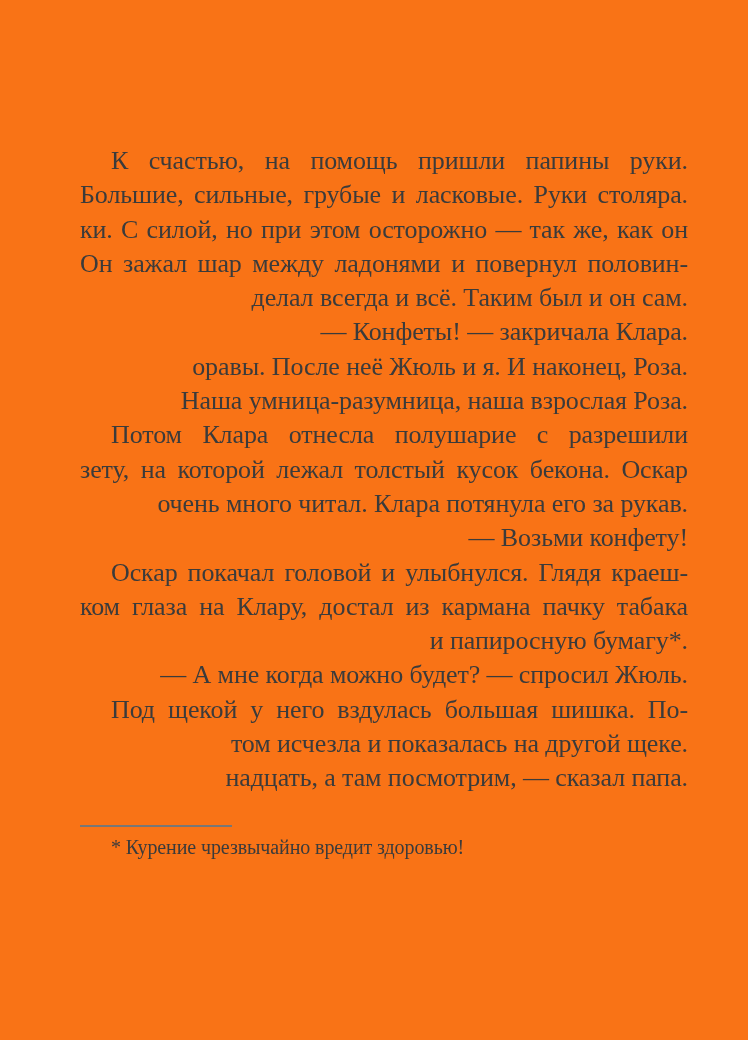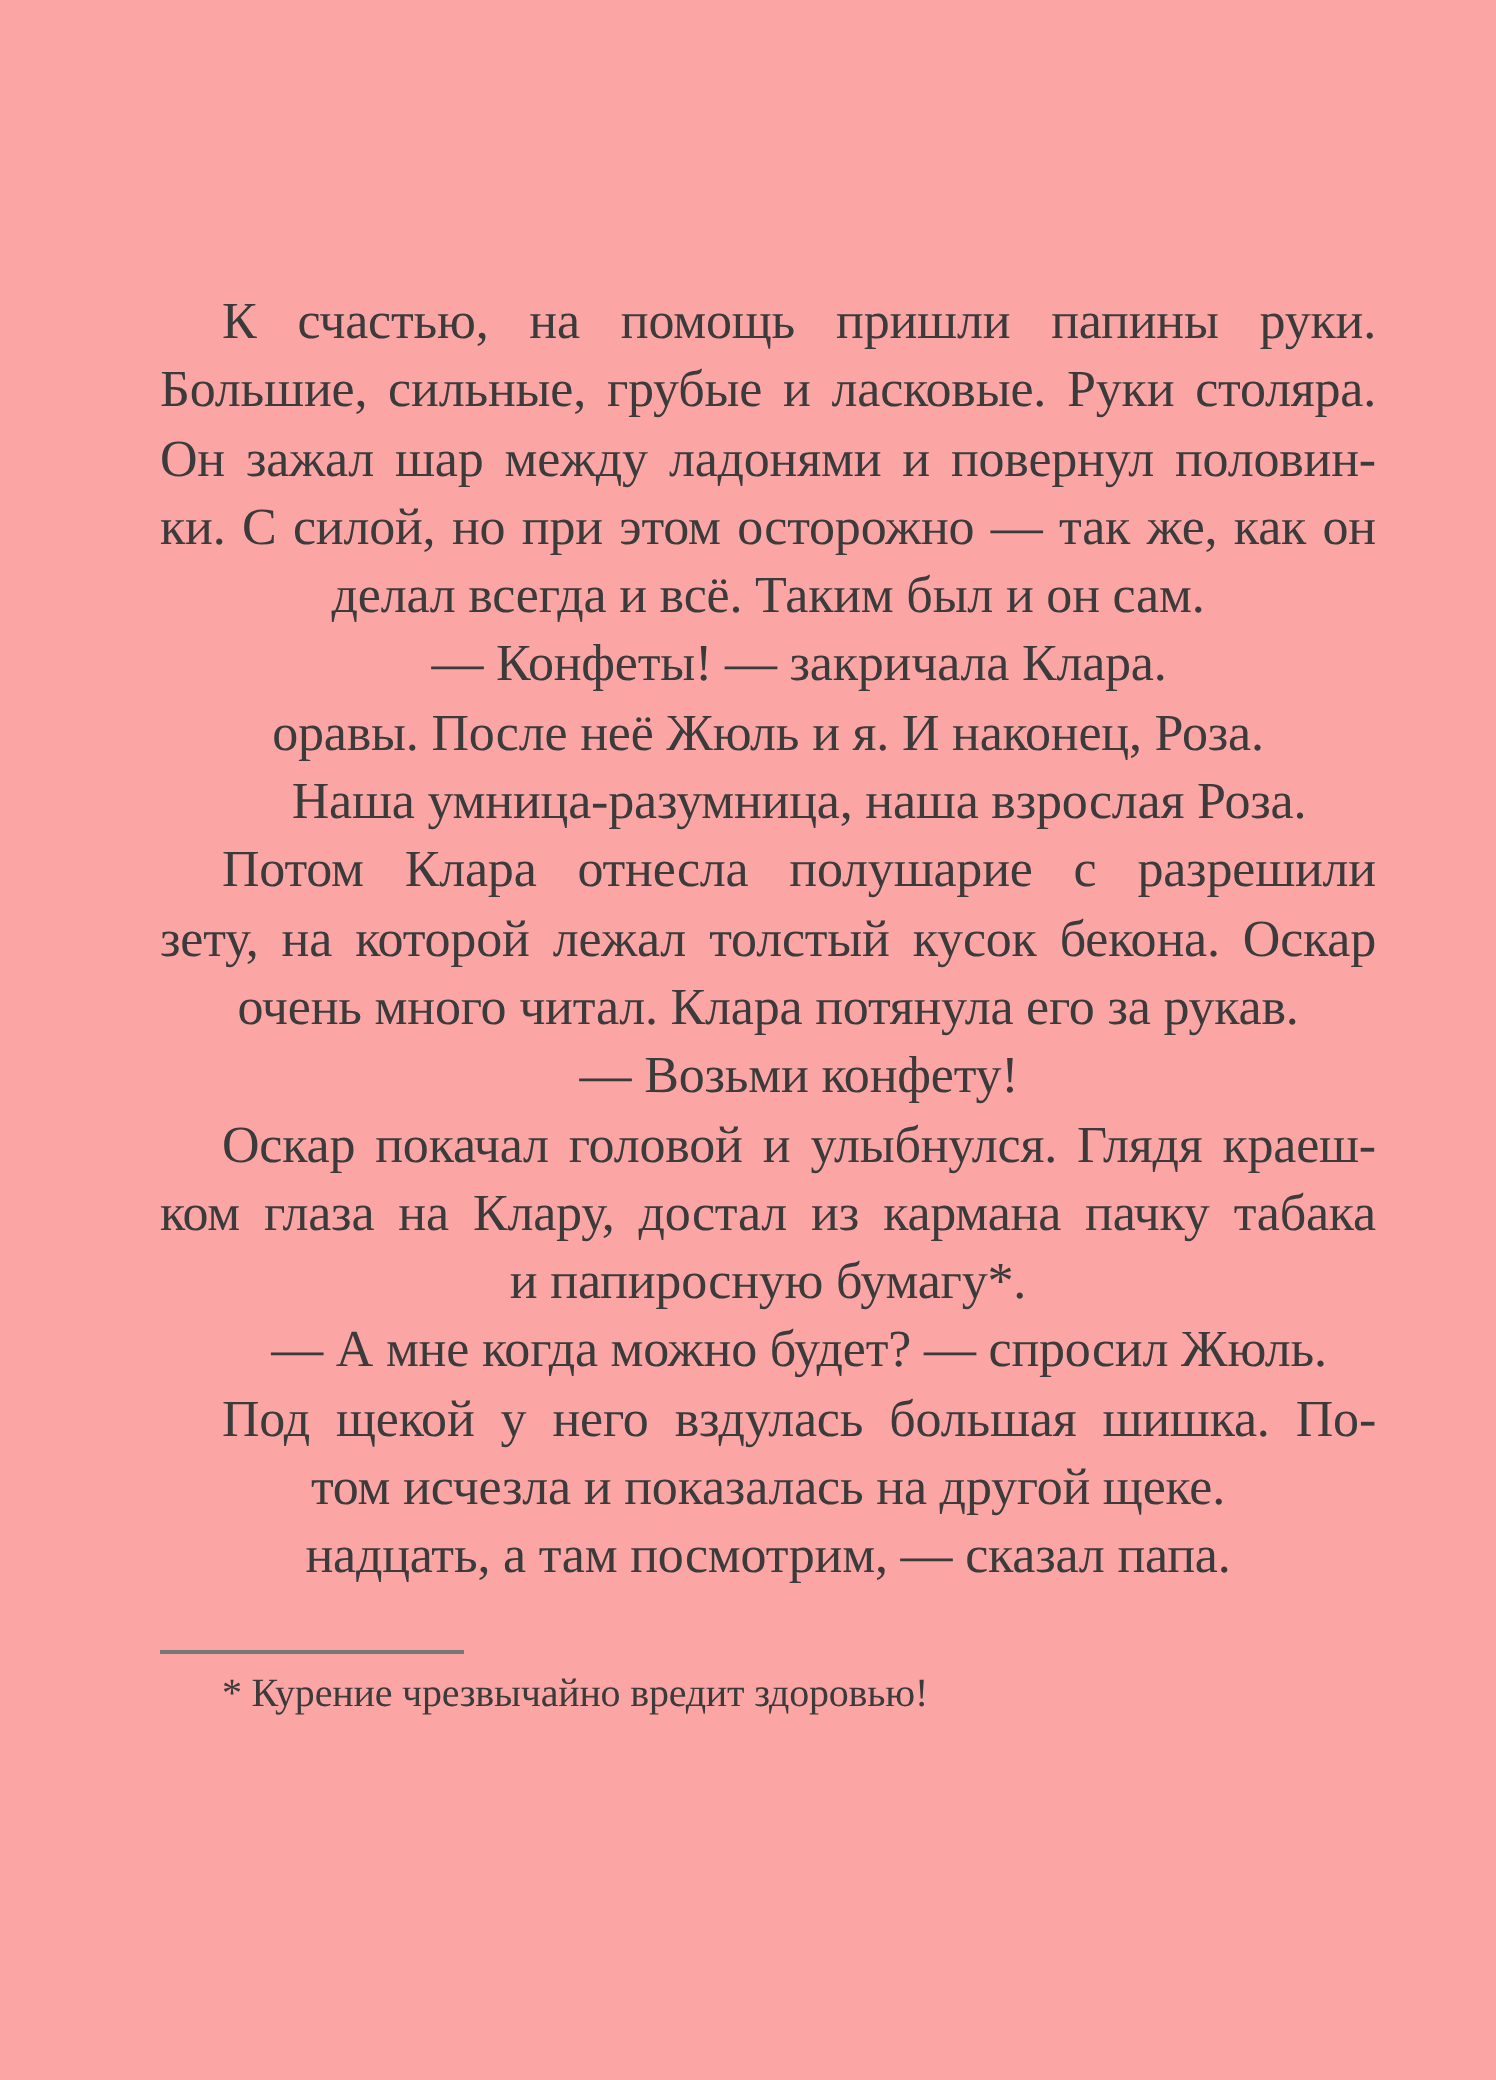--- a/index.html
+++ b/index.html
@@ -21,21 +21,21 @@
     top: 144px;
     width: 608px;
     color: #3b3b3b;
     font-size: 26px;
     line-height: 34.3px;
     letter-spacing: -0.1px;
   }
   .line {
     height: 34.3px;
     white-space: normal;
-    text-align: center;
+    text-align: right;
   }
   .line.justify {
     text-align: justify;
     text-align-last: justify;
     text-justify: inter-word;
   }
   .line.indent {
     padding-left: 31px;
   }
   .footnote-rule {
@@ -49,27 +49,27 @@
     font-size: 20px;
     line-height: 32px;
     padding-left: 31px;
     color: #3b3b3b;
     letter-spacing: -0.1px;
   }
 </style>
 </head>
 <body>
 
-<div class="page" style="background: #fca5a5;">
+<div class="page" style="background: #f97316;">
   <div class="text-block" style="color: rgb(59, 59, 59);">
     <div id="body-lines">
         <div class="line indent justify">К счастью, на помощь пришли папины руки.</div>
         <div class="line justify">Большие, сильные, грубые и ласковые. Руки столяра.</div>
+        <div class="line justify">ки. С силой, но при этом осторожно — так же, как он</div>
         <div class="line justify">Он зажал шар между ладонями и повернул половин-</div>
-        <div class="line justify">ки. С силой, но при этом осторожно — так же, как он</div>
         <div class="line">делал всегда и всё. Таким был и он сам.</div>
         <div class="line indent">— Конфеты! — закричала Клара.</div>
         <div class="line">оравы. После неё Жюль и я. И наконец, Роза.</div>
         <div class="line indent">Наша умница-разумница, наша взрослая Роза.</div>
         <div class="line indent justify">Потом Клара отнесла полушарие с разрешили</div>
         <div class="line justify">зету, на которой лежал толстый кусок бекона. Оскар</div>
         <div class="line">очень много читал. Клара потянула его за рукав.</div>
         <div class="line indent">— Возьми конфету!</div>
         <div class="line indent justify">Оскар покачал головой и улыбнулся. Глядя краеш-</div>
         <div class="line justify">ком глаза на Клару, достал из кармана пачку табака</div>

